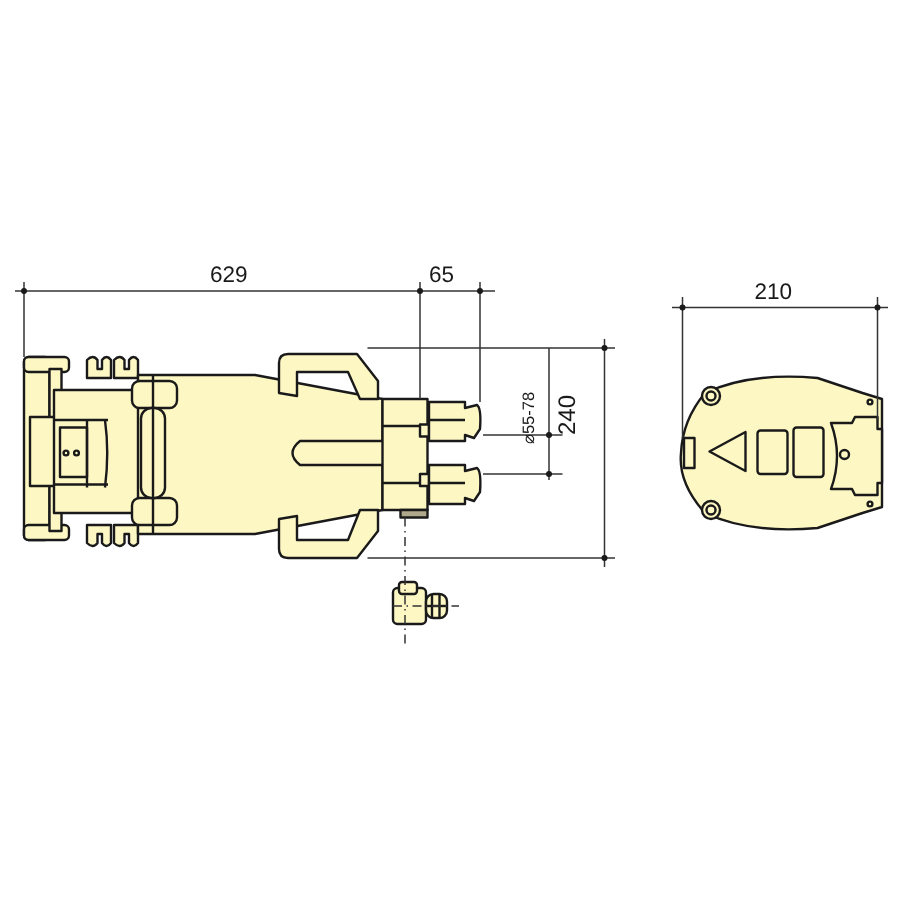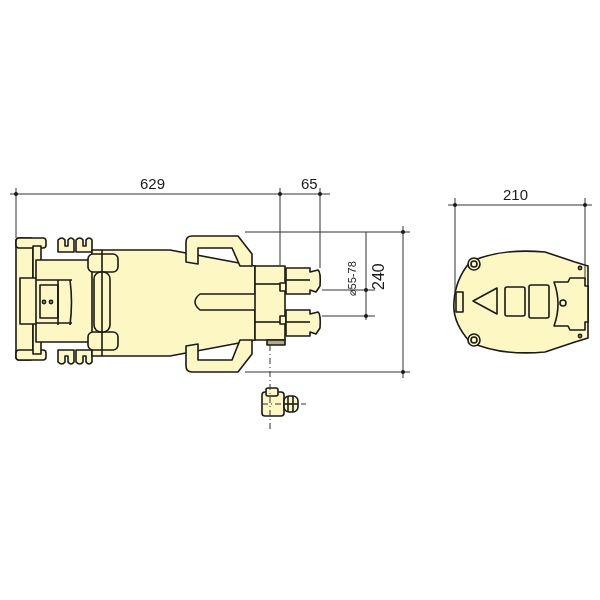--- a/index.html
+++ b/index.html
@@ -1,20 +1,20 @@
 <!DOCTYPE html>
 <html><head>
   <meta charset="utf-8">
   <style>
     html, body { margin: 0; padding: 0; background: #ffffff; }
     body { width: 600px; height: 600px; position: relative; overflow: hidden; font-family: "Liberation Sans", sans-serif; }
     #drawing { position: absolute; left: 0; top: 0; width: 600px; height: 600px; }
     .lbl { position: absolute; font-family: "Liberation Sans", sans-serif; color: #1a1a1a; white-space: nowrap; }
     #dim-445 { left: 140px; top: 175px; font-size: 15px; }
-    #dim-65 { left: 301px; top: 175px; font-size: 15px; }
+    #dim-65 { left: 286px; top: 175px; font-size: 15px; }
     #dim-210 { left: 503px; top: 186px; font-size: 15px; }
     #dim-240 { left: 370px; top: 290px; font-size: 16px; transform: rotate(-90deg); transform-origin: left top; }
     #dim-dia { left: 346px; top: 296px; font-size: 11px; transform: rotate(-90deg); transform-origin: left top; }
   </style>
 </head>
 <body>
 
 <svg id="drawing" viewBox="0 0 600 600" xmlns="http://www.w3.org/2000/svg">
   <g stroke="#1a1a1a" stroke-width="1.6" fill="#fdf7c3" stroke-linejoin="round">
 

